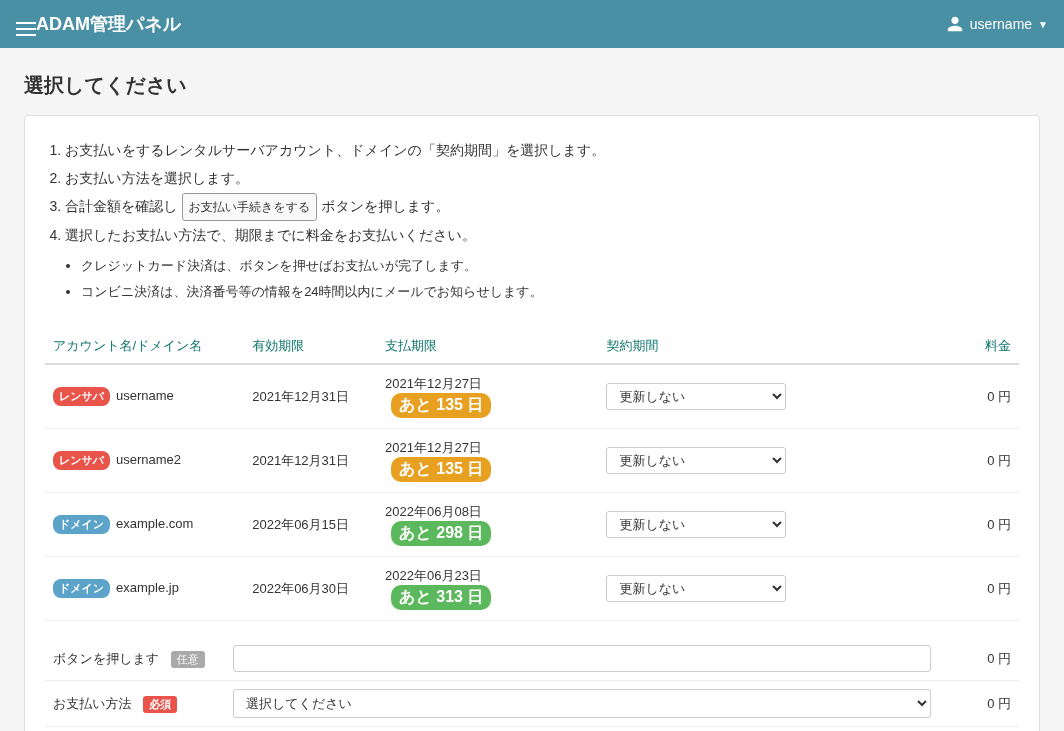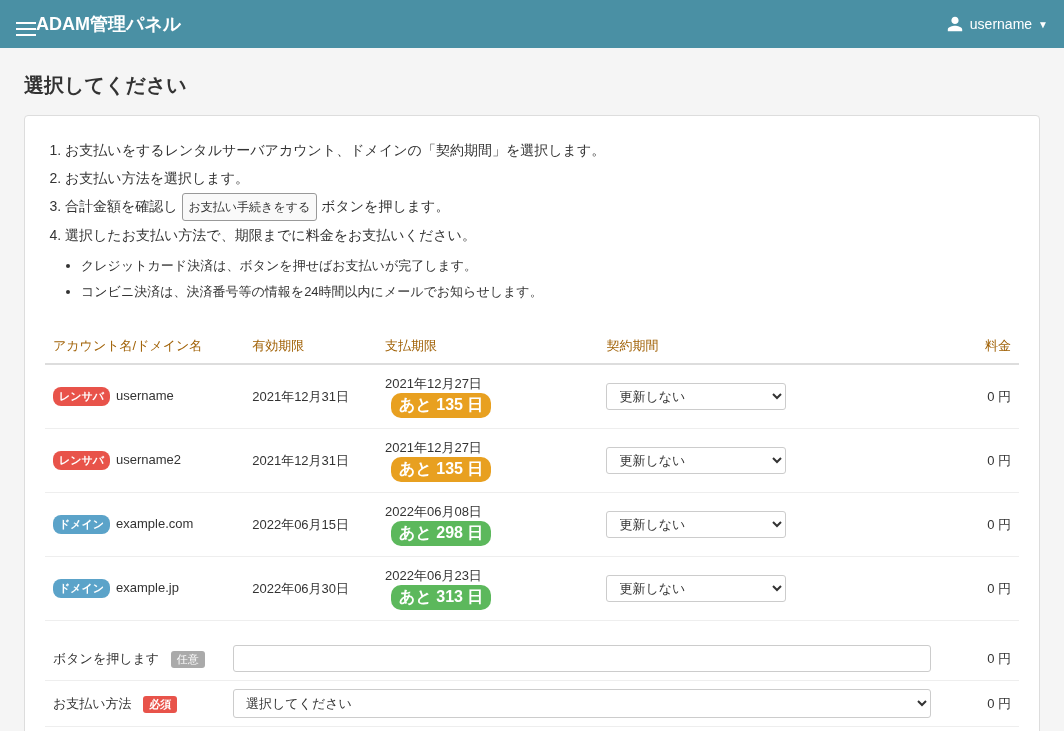--- a/index.html
+++ b/index.html
@@ -106,21 +106,21 @@
       border-collapse: collapse;
       margin-bottom: 16px;
     }
     .payment-table thead tr {
       border-bottom: 2px solid #ddd;
     }
     .payment-table th {
       padding: 8px 8px;
       text-align: left;
       font-weight: normal;
-      color: #a16207;
+      color: #0f766e;
       font-size: 13px;
       white-space: nowrap;
     }
     .payment-table th:last-child {
       text-align: right;
     }
     .payment-table tbody tr {
       border-bottom: 1px solid #eee;
     }
     .payment-table td {

